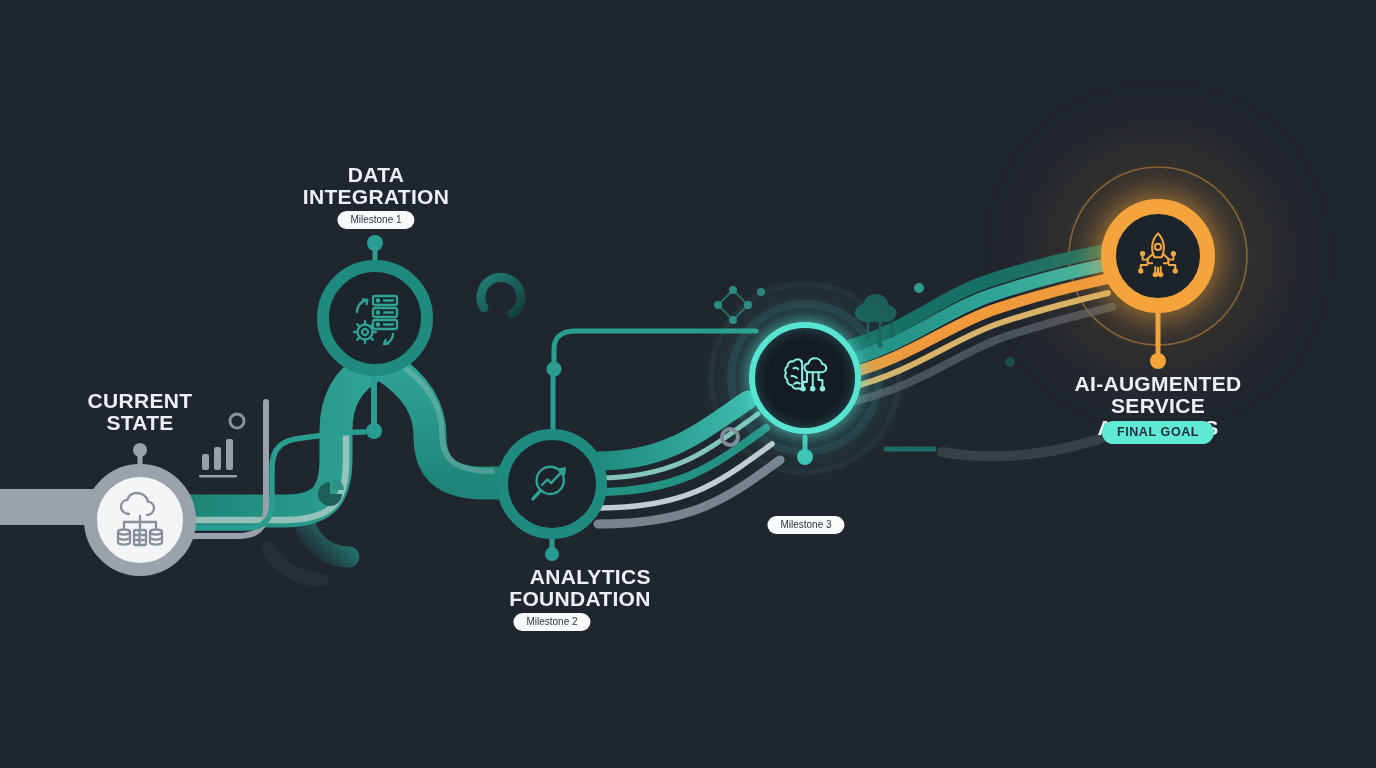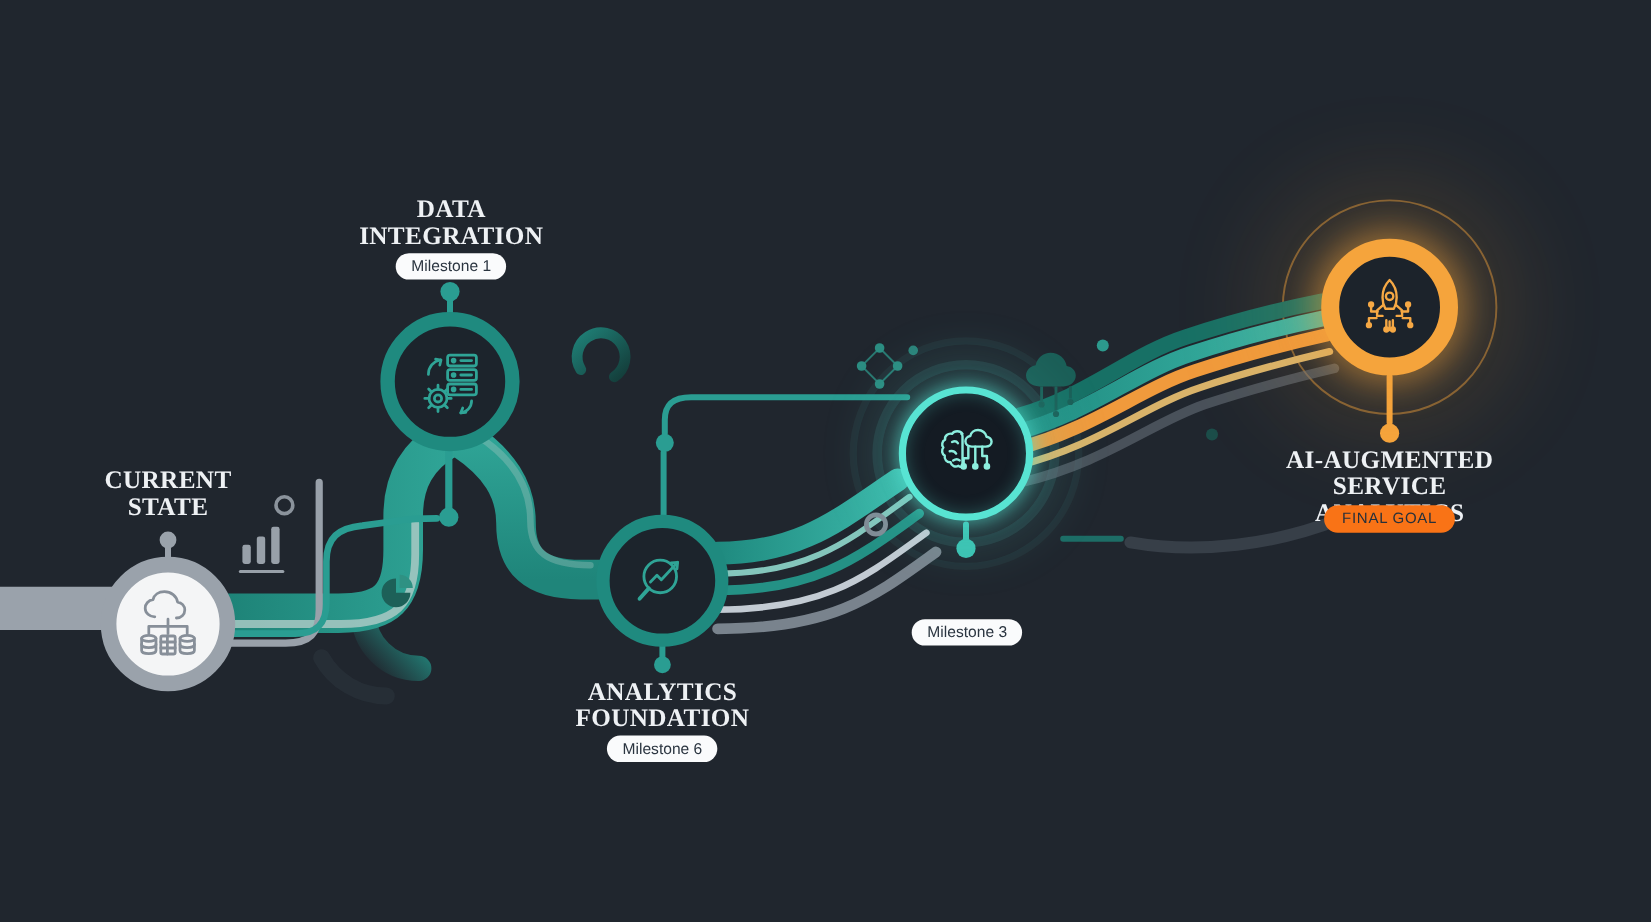--- a/index.html
+++ b/index.html
@@ -16,38 +16,38 @@
   .node-current{left:84px;top:464px;width:112px;height:112px;border:13px solid #9aa2ab;background:#f4f5f6;}
   .node-m1{left:317px;top:260px;width:116px;height:116px;border:12px solid #1f8a7f;background:#1c242c;}
   .node-m2{left:497px;top:429px;width:110px;height:110px;border:11px solid #1f8a7f;background:#1c242c;}
   .node-m3{left:749px;top:322px;width:112px;height:112px;border:6px solid #58e4d3;background:#141b23;
     box-shadow:0 0 14px 2px rgba(88,228,211,.55),0 0 52px 14px rgba(88,228,211,.22),inset 0 0 14px rgba(88,228,211,.28);}
   .node-goal{left:1101px;top:199px;width:114px;height:114px;border:15px solid #f5a43c;background:#1c232b;
     box-shadow:0 0 28px 6px rgba(245,164,60,.5),0 0 95px 35px rgba(245,164,60,.20);}
   .label{
     position:absolute;transform:translateX(-50%);
     color:#eef1f4;font-weight:700;font-size:21px;line-height:1.04;
-    letter-spacing:.3px;white-space:pre-line;text-align:center;font-family:Liberation Serif, serif;
+    letter-spacing:.3px;white-space:pre-line;text-align:center;
   }
   .lbl-current{left:140px;top:390px;text-align:center;}
   .lbl-m1{left:376px;top:164px;}
-  .lbl-m2{left:552px;top:566px;}
+  .lbl-m2{left:580px;top:566px;text-align:right;}
   .lbl-m3{left:806px;top:468px;}
   .lbl-goal{left:1158px;top:373px;}
   .pill{
     position:absolute;transform:translateX(-50%);
     background:#fafbfc;color:#2b3540;border-radius:12px;
-    padding:3px 13px 4px;font-size:13px;font-weight:500;white-space:nowrap;
+    padding:3px 13px 4px;font-size:10px;font-weight:500;white-space:nowrap;
   }
   .pill-m1{left:376px;top:211px;}
   .pill-m2{left:552px;top:613px;}
   .pill-m3{left:806px;top:516px;}
   .pill-goal{
-    left:1158px;top:421px;background:#f97316;color:#26303b;
-    font-weight:400;font-size:12.5px;letter-spacing:.6px;padding:4px 15px 5px;
+    left:1158px;top:421px;background:#5eead4;color:#26303b;
+    font-weight:700;font-size:12.5px;letter-spacing:.6px;padding:4px 15px 5px;
   }
 </style>
 </head>
 <body>
 
 <div class="stage">
 
   <svg class="art" width="1376" height="768" viewBox="0 0 1376 768">
     <defs>
       <linearGradient id="gBand1" x1="0" y1="0" x2="1" y2="0">
@@ -259,21 +259,21 @@
 
   <div class="label lbl-current">CURRENT
 STATE</div>
 
   <div class="label lbl-m1">DATA
 INTEGRATION</div>
   <div class="pill pill-m1">Milestone 1</div>
 
   <div class="label lbl-m2">ANALYTICS
 FOUNDATION</div>
-  <div class="pill pill-m2">Milestone 6</div>
+  <div class="pill pill-m2">Milestone 2</div>
 
   <div class="pill pill-m3">Milestone 3</div>
 
   <div class="label lbl-goal">AI-AUGMENTED
 SERVICE ANALYTICS</div>
   <div class="pill pill-goal">FINAL GOAL</div>
 
 </div>
 
 </body></html>

